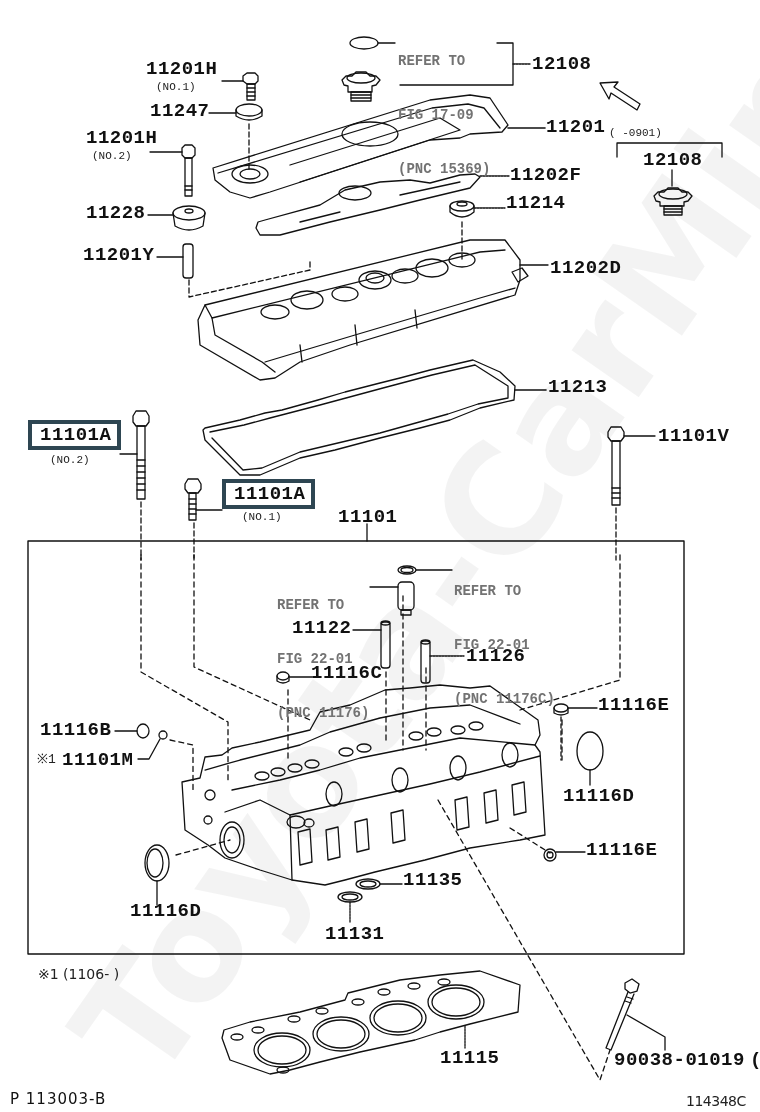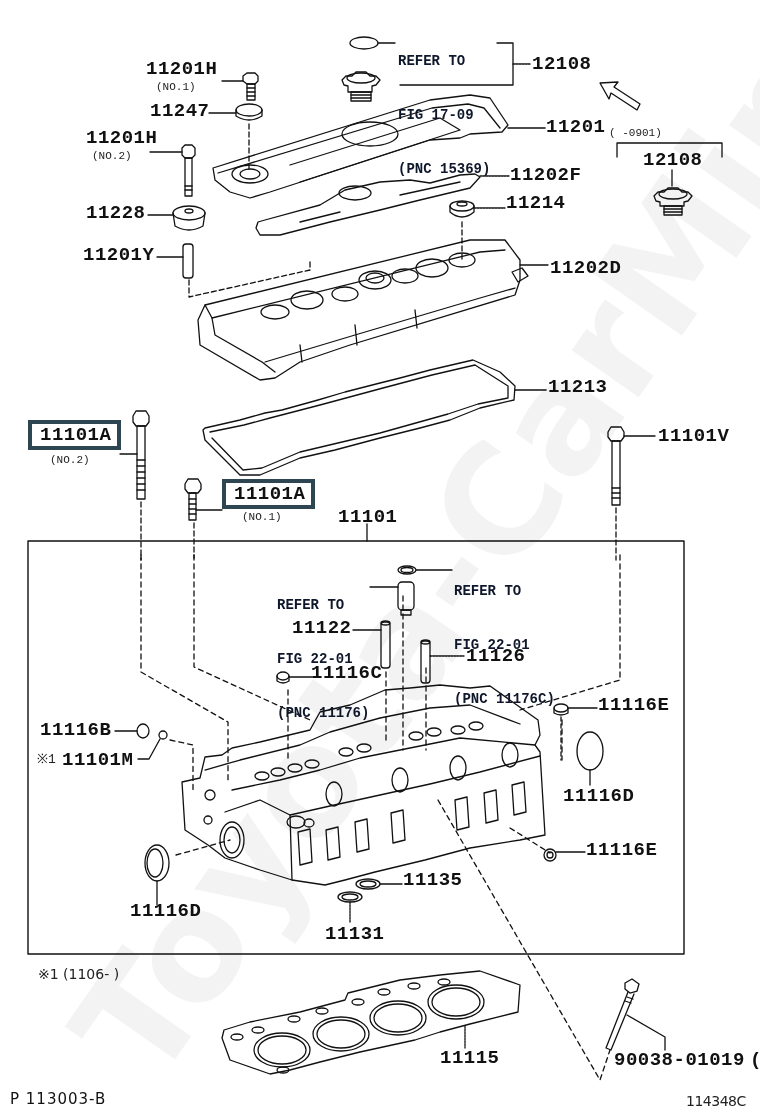--- a/index.html
+++ b/index.html
@@ -6,21 +6,21 @@
   body { width: 760px; height: 1112px; position: relative; overflow: hidden;
          font-family: "DejaVu Serif", serif; color: #111; }
   #stage { position: absolute; left: 0; top: 0; width: 760px; height: 1112px; }
   svg#art { position: absolute; left: 0; top: 0; }
   .lbl { position: absolute; font-family: "Liberation Mono", "DejaVu Sans Mono", monospace;
          font-weight: bold; font-size: 19px; line-height: 1; letter-spacing: 0.5px;
          color: #111; white-space: nowrap; }
   .sub { position: absolute; font-family: Liberation Mono, monospace; font-size: 11px;
          color: #222; white-space: nowrap; line-height: 1; }
   .ref { position: absolute; font-family: "Liberation Mono", "DejaVu Sans Mono", monospace;
-         font-weight: bold; font-size: 14px; line-height: 18px; color: #0f172a; white-space: pre; }
+         font-weight: bold; font-size: 14px; line-height: 18px; color: #737373; white-space: pre; }
   .hl { position: absolute; border: 4px solid #2e4652; background: #fff;
         padding: 2px 6px 1px 8px; }
   .hl .lbl { position: static; }
   .foot { position: absolute; font-family: "DejaVu Sans", sans-serif; font-size: 15px; color: #111;
           letter-spacing: 1px; white-space: nowrap; }
   .foot-sm { position: absolute; font-family: "DejaVu Sans", sans-serif; font-size: 14px; color: #222;
              white-space: nowrap; }
   .wm { position: absolute; font-family: "DejaVu Sans", sans-serif; font-size: 150px; font-weight: bold;
         color: #000; opacity: 0.045; white-space: nowrap; transform-origin: left top;
         pointer-events: none; }

